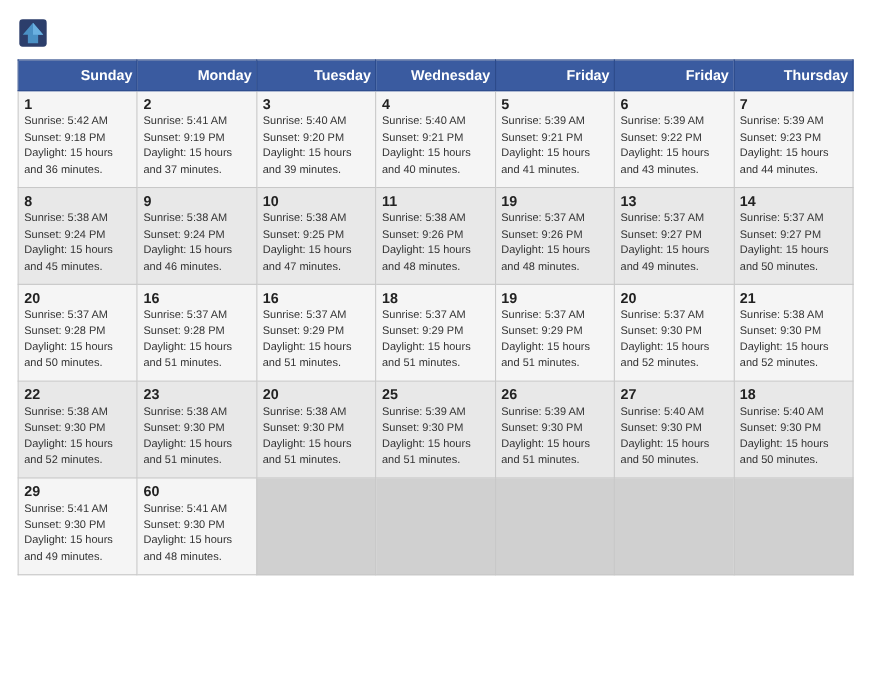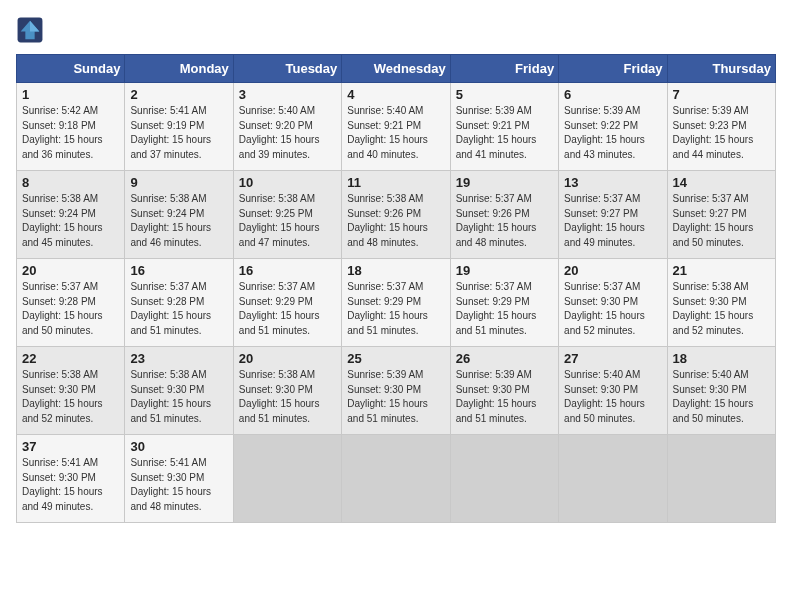--- a/index.html
+++ b/index.html
@@ -323,28 +323,28 @@
         <td>
           <span class="day-num">18</span>
           <div class="day-info" style="white-space: pre-line;">Sunrise: 5:40 AM
 Sunset: 9:30 PM
 Daylight: 15 hours
 and 50 minutes.</div>
         </td>
       </tr>
       <tr>
         <td>
-          <span class="day-num">37</span>
+          <span class="day-num">29</span>
           <div class="day-info" style="white-space: pre-line;">Sunrise: 5:41 AM
 Sunset: 9:30 PM
 Daylight: 15 hours
 and 49 minutes.</div>
         </td>
         <td>
-          <span class="day-num">30</span>
+          <span class="day-num">60</span>
           <div class="day-info" style="white-space: pre-line;">Sunrise: 5:41 AM
 Sunset: 9:30 PM
 Daylight: 15 hours
 and 48 minutes.</div>
         </td>
         <td class="empty-cell"></td>
         <td class="empty-cell"></td>
         <td class="empty-cell"></td>
         <td class="empty-cell"></td>
         <td class="empty-cell"></td>

